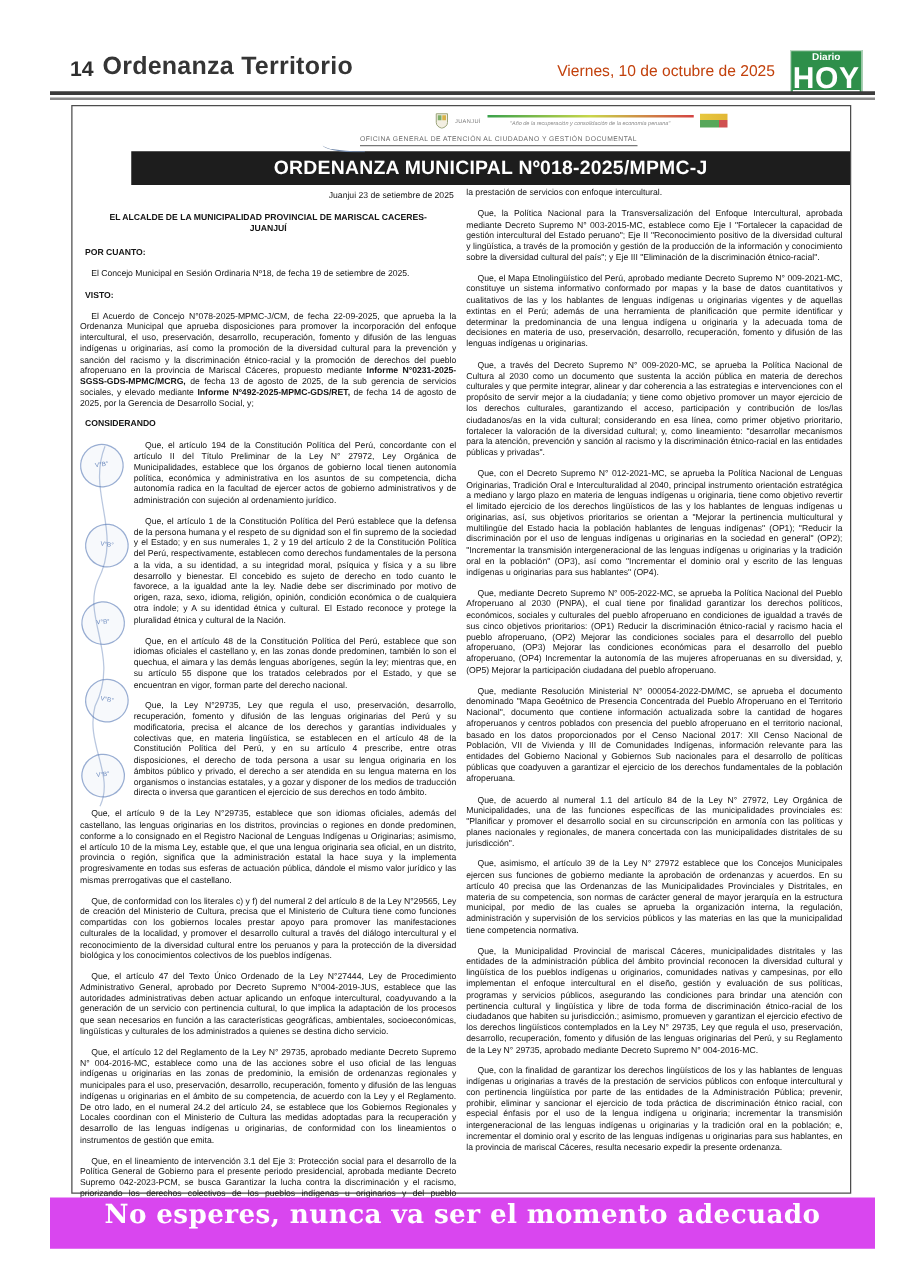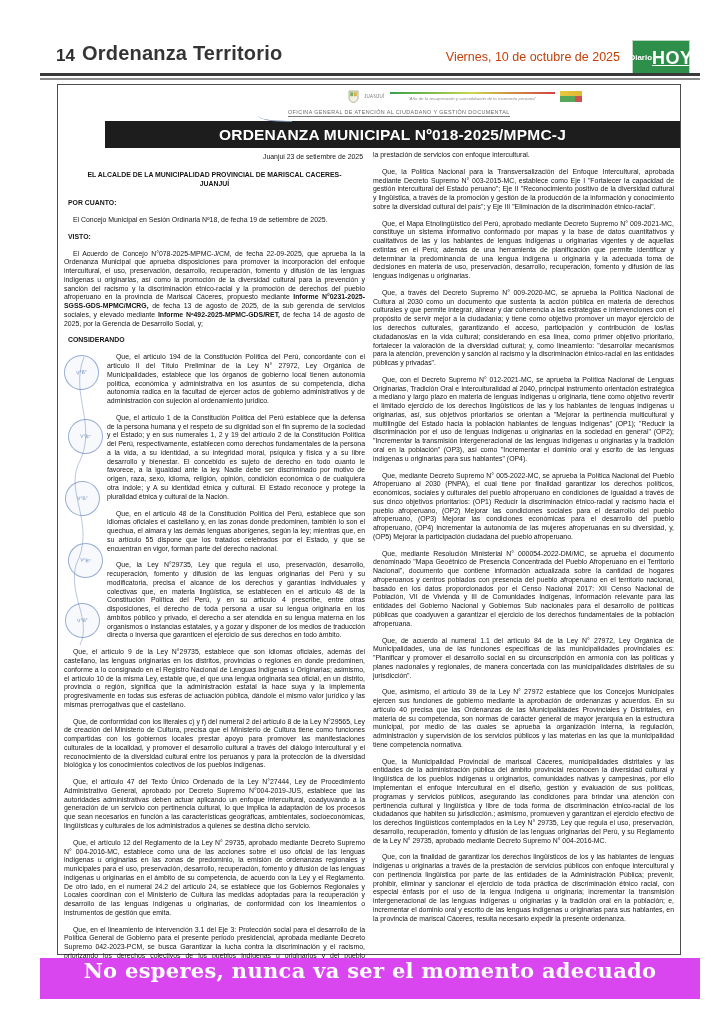--- a/index.html
+++ b/index.html
@@ -6,23 +6,23 @@
   body{
     width:723px;height:1024px;position:relative;background:#ffffff;
     font-family:"Liberation Sans", sans-serif;color:#111;overflow:hidden;
   }
   
   .np-header{position:absolute;left:48px;top:38px;width:660px;height:38px;}
   .page-num{position:absolute;left:8px;top:8px;font-size:17px;font-weight:bold;color:#2e2e2e;}
   .section-title{position:absolute;left:34px;top:4px;font-size:20px;font-weight:bold;color:#353535;letter-spacing:.2px;}
   .issue-date{position:absolute;right:88px;top:12px;font-size:12.5px;color:#c2410c;}
   .hoy-logo{position:absolute;right:18px;top:2px;width:56px;height:34px;background:#2e8f4a;
-    border:1px solid #bcd8c3;display:flex;flex-direction:row;align-items:center;justify-content:center;line-height:1;}
+    border:1px solid #bcd8c3;display:flex;flex-direction:column;align-items:center;justify-content:center;line-height:1;}
   .hoy-logo .diario{font-size:8px;font-weight:bold;color:#fff;margin-bottom:1px;}
-  .hoy-logo .hoy{font-size:18px;font-weight:bold;color:#fff;letter-spacing:.5px;text-decoration:underline;}
+  .hoy-logo .hoy{font-size:24px;font-weight:bold;color:#fff;letter-spacing:.5px;text-decoration:underline;}
   .rule1{position:absolute;left:40px;top:73px;width:660px;height:2.5px;background:#3a3a3a;}
   .rule2{position:absolute;left:40px;top:78px;width:660px;height:1.5px;background:#8a8a8a;}
 
   
   .doc-box{position:absolute;left:57px;top:84px;width:624px;height:871px;border:1.5px solid #4d4d4d;background:#fff;box-sizing:border-box;}
 
   
   .letterhead{height:36px;position:relative;}
   .lh-row{position:absolute;left:290px;top:5px;display:flex;align-items:center;gap:5px;}
   .crest{width:11px;height:13px;}

